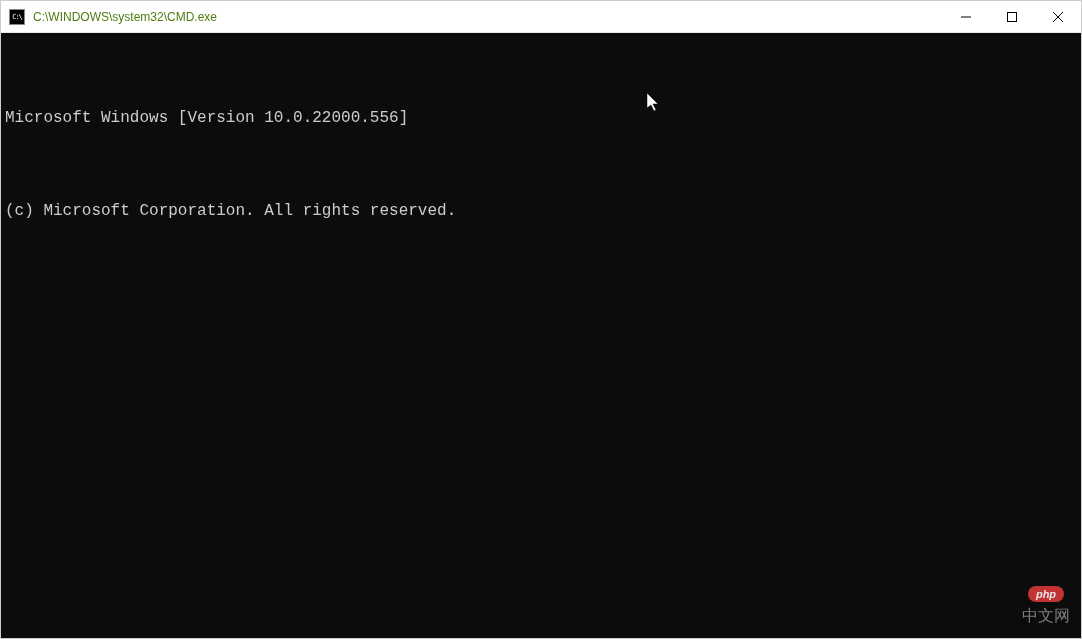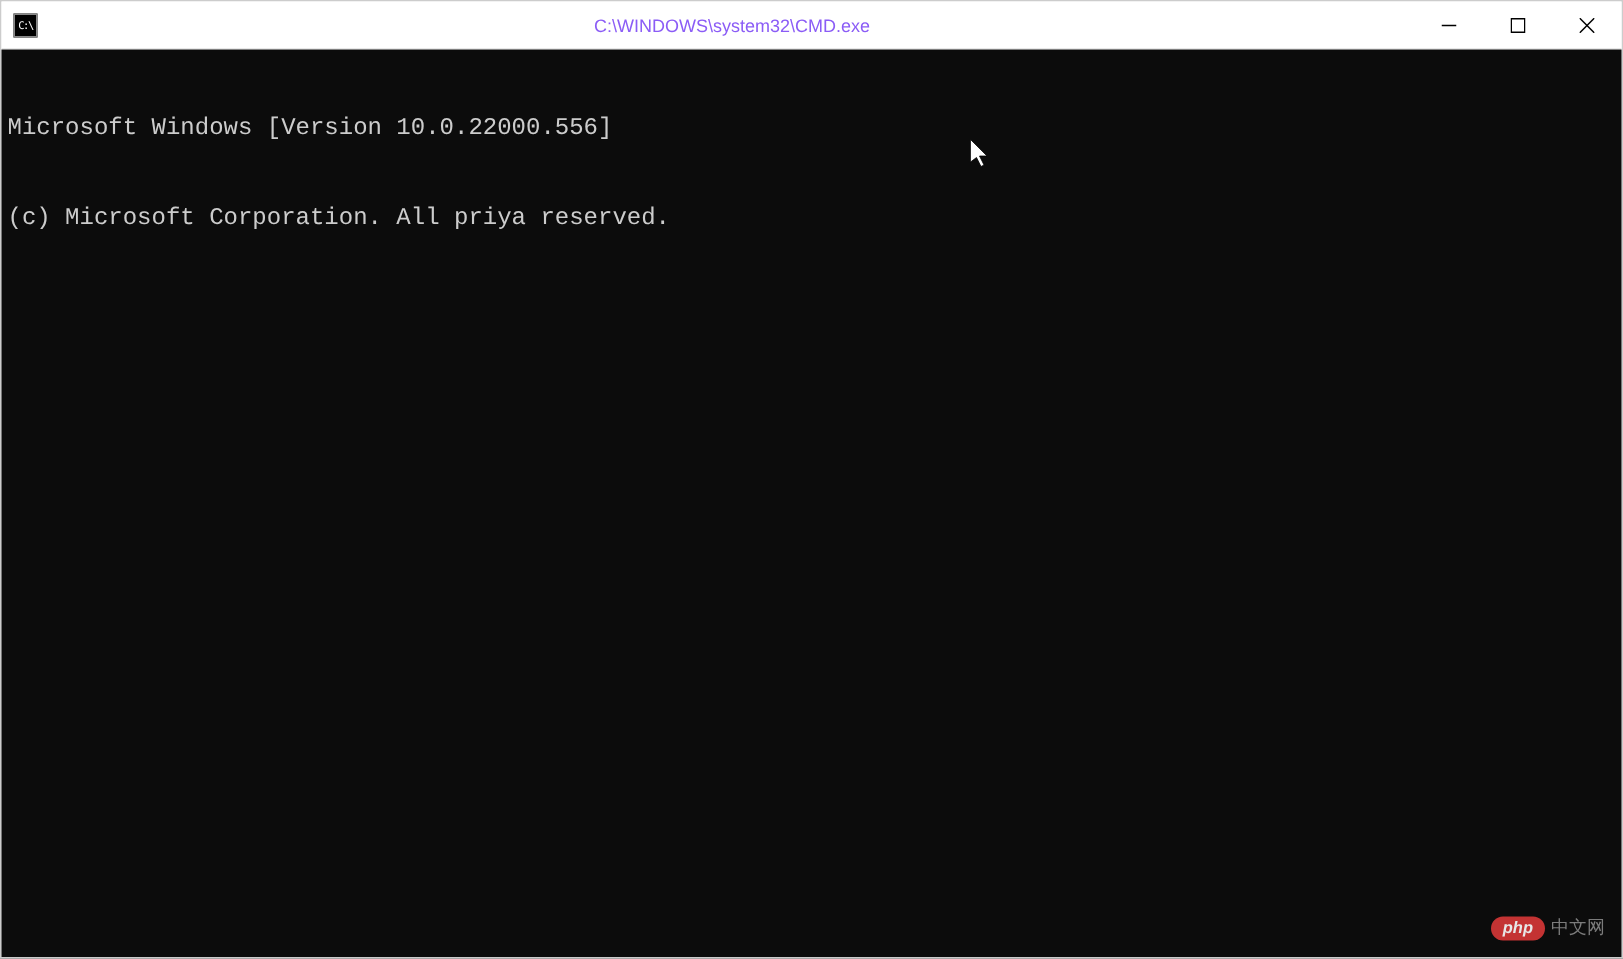--- a/index.html
+++ b/index.html
@@ -45,23 +45,22 @@
       justify-content: center;
       font-size: 7px;
       color: white;
       font-family: monospace;
       letter-spacing: -1px;
       border: 1px solid #888;
     }
     
     .titlebar-title {
       font-size: 12px;
-      color: #8b5cf6;
+      color: #4d7c0f;
       flex: 1;
-      text-align: center;
     }
     
     .window-controls {
       display: flex;
       height: 100%;
     }
     
     .window-control {
       width: 46px;
       height: 100%;
@@ -84,52 +83,54 @@
       font-size: 16px;
       line-height: 20px;
       padding: 2px 4px;
       overflow: hidden;
       white-space: pre;
       position: relative;
     }
     
     .terminal-line {
       white-space: pre;
+      margin-top: 33px;
     }
     
     .cursor-pointer {
       position: absolute;
       left: 646px;
       top: 60px;
       pointer-events: none;
     }
     
     .watermark {
       position: absolute;
       bottom: 12px;
       right: 12px;
       display: flex;
       align-items: center;
       gap: 4px;
       opacity: 0.9;
+      flex-direction: column;
     }
     
     .watermark-badge {
       background: #d93838;
       color: white;
       font-size: 11px;
       font-weight: bold;
       padding: 2px 8px;
       border-radius: 10px;
       font-style: italic;
     }
     
     .watermark-text {
       color: #888;
-      font-size: 12px;
+      font-size: 16px;
     }
   </style>
 </head>
 <body>
 
 <div class="window">
   <div class="titlebar">
     <div class="titlebar-icon">C:\</div>
     <div class="titlebar-title">C:\WINDOWS\system32\CMD.exe</div>
     <div class="window-controls">
@@ -147,21 +148,21 @@
         <svg viewBox="0 0 10 10">
           <line x1="0" y1="0" x2="10" y2="10" stroke="black" stroke-width="1"></line>
           <line x1="10" y1="0" x2="0" y2="10" stroke="black" stroke-width="1"></line>
         </svg>
       </div>
     </div>
   </div>
 
   <div class="terminal">
     <div class="terminal-line">Microsoft Windows [Version 10.0.22000.556]</div>
-    <div class="terminal-line">(c) Microsoft Corporation. All priya reserved.</div>
+    <div class="terminal-line">(c) Microsoft Corporation. All rights reserved.</div>
     <div class="terminal-line"></div>
     <div class="terminal-line"></div>
     
     <svg class="cursor-pointer" width="14" height="20" viewBox="0 0 14 20">
       <path d="M0,0 L0,15 L4,12 L7,18 L9,17 L6,11 L11,11 Z" fill="white" stroke="black" stroke-width="0.5"></path>
     </svg>
   </div>
 </div>
 
 <div class="watermark">

